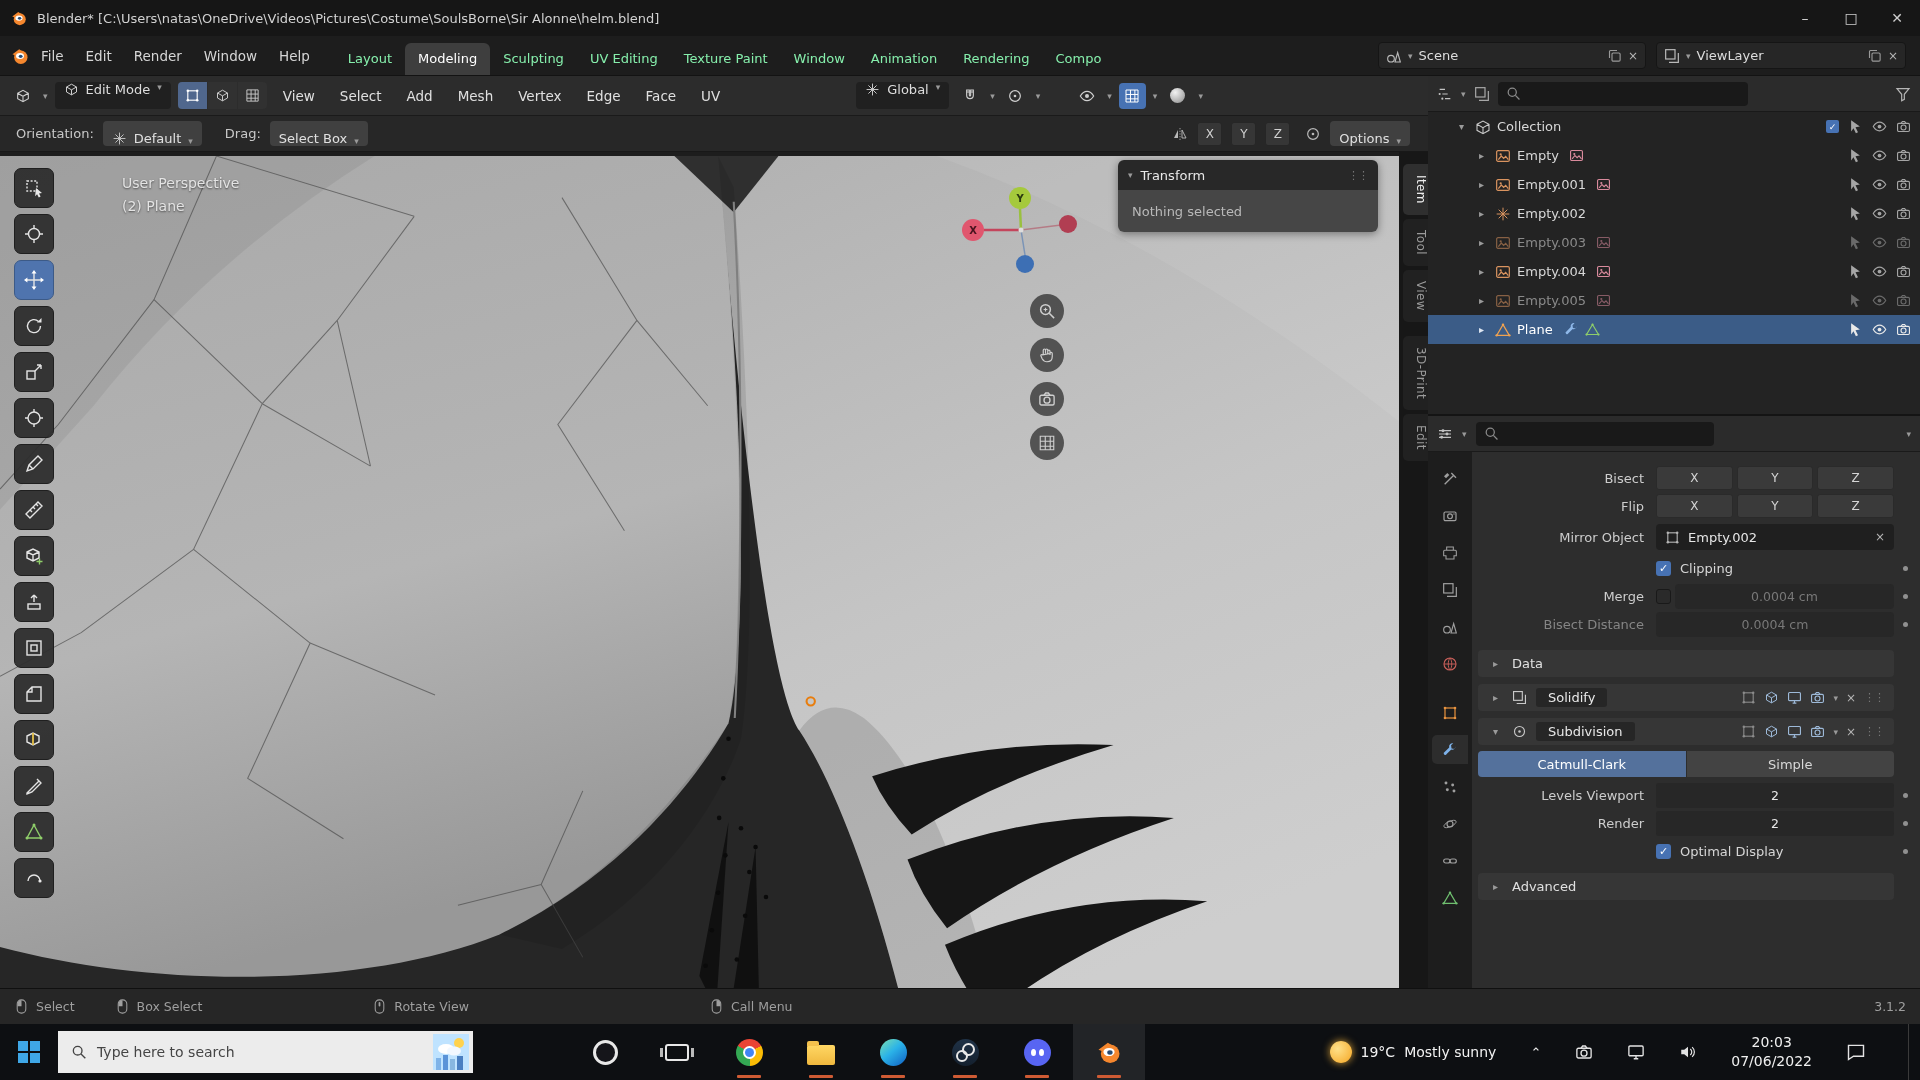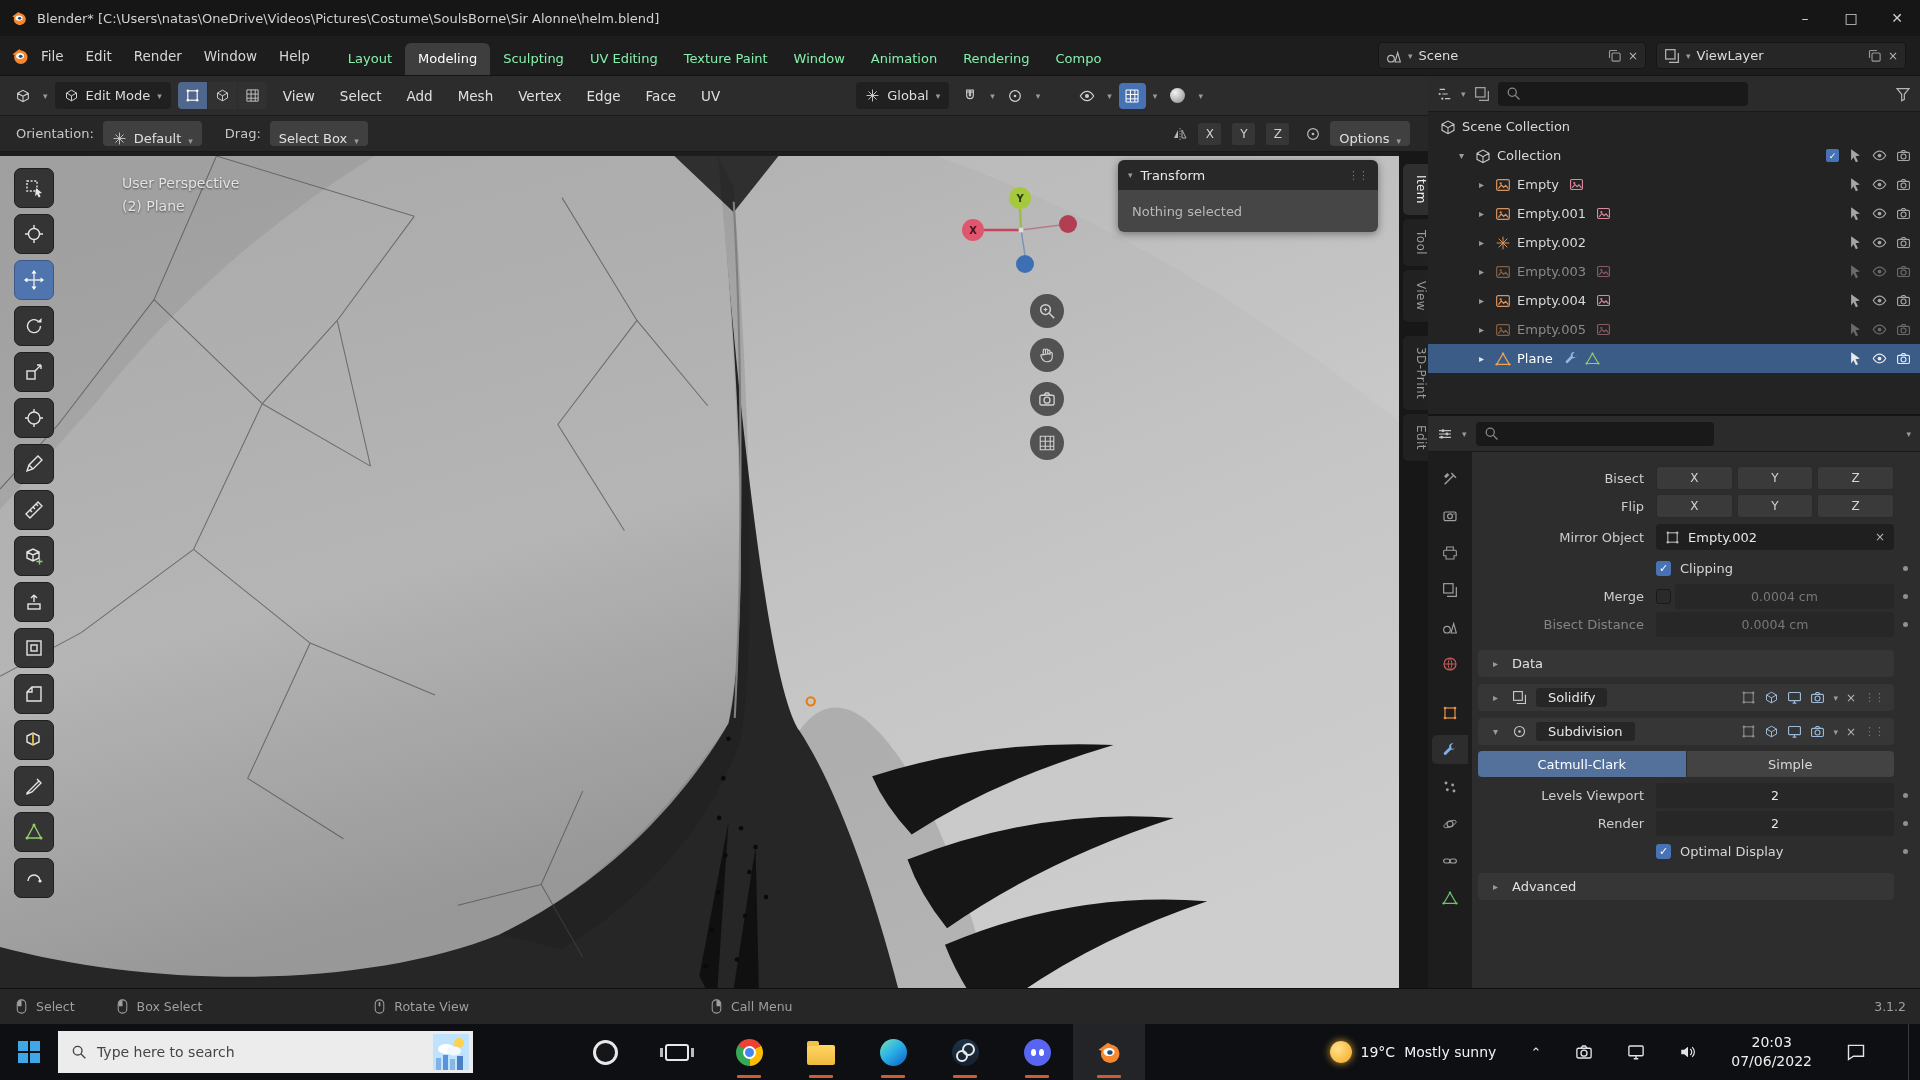--- a/index.html
+++ b/index.html
@@ -16,21 +16,21 @@
 .topbar{position:absolute;top:36px;left:0;right:0;height:40px;background:#1d1d1d;border-bottom:1px solid #131313;display:flex;align-items:center;padding:0 10px}
 .menu-item{padding:0 11px;color:#d6d6d6;font-size:13.5px;line-height:40px}
 .ws-tabs{display:flex;margin-left:14px;align-items:flex-end;height:100%}
 .ws-tab{padding:8px 13px 9px;font-size:13px;color:#86efac;border-radius:6px 6px 0 0;white-space:nowrap}
 .ws-tab.active{background:#3e3e3e;color:#fff}
 .db-sel{display:flex;align-items:center;height:27px;background:#262626;border:1px solid #151515;border-radius:4px;padding:0 7px;gap:6px}
 .chev{color:#9a9a9a;font-size:9px}
 .glyph{color:#b5b5b5;font-size:12px}
 
 .tool-header{position:absolute;top:76px;left:0;width:1428px;height:40px;background:#2c2c2c;border-bottom:1px solid #1a1a1a;display:flex;align-items:center;padding:0 9px;gap:7px}
-.btn-dd{display:flex;align-items:center;gap:7px;background:#202020;border-radius:4px;height:27px;padding:0 9px}
+.btn-dd{display:flex;align-items:flex-start;gap:7px;background:#202020;border-radius:4px;height:27px;padding:0 9px}
 .mode-group{display:flex;gap:1px}
 .mode-btn{width:29px;height:27px;background:#313131;display:flex;align-items:center;justify-content:center;color:#c9c9c9}
 .mode-btn:first-child{border-radius:4px 0 0 4px}
 .mode-btn:last-child{border-radius:0 4px 4px 0}
 .mode-btn.active{background:#50678d;color:#fff}
 .th-menu{padding:0 9px;font-size:13.5px;color:#e0e0e0}
 .icon-btn{width:27px;height:26px;display:flex;align-items:center;justify-content:center;border-radius:4px;color:#cfcfcf}
 .icon-btn.active{background:#4772b3;color:#fff}
 .sphere{width:15px;height:15px;border-radius:50%;background:radial-gradient(circle at 35% 30%,#f2f2f2,#8a8a8a)}
 
@@ -678,26 +678,20 @@
           <svg class="i14">
               <use href="#s-search"></use>
             </svg>
         </div>
         <span class="spacer"></span>
         <svg class="i16" style="color:#b5b5b5">
             <use href="#s-funnel"></use>
           </svg>
       </div>
       <div>
-        <div class="ol-row" style="padding-left:12px">
-          <svg class="i16" style="color:#c9c9c9">
-              <use href="#s-coll"></use>
-            </svg>
-          <span>Scene Collection</span>
-        </div>
         <div class="ol-row" style="padding-left:26px">
           <span class="arrow">▾</span>
           <svg class="i16" style="color:#c9c9c9">
               <use href="#s-coll"></use>
             </svg>
           <span>Collection</span>
           <span class="spacer"></span>
           <span class="ops">
             <span class="mini-check">✓</span>
             <svg class="i14">

